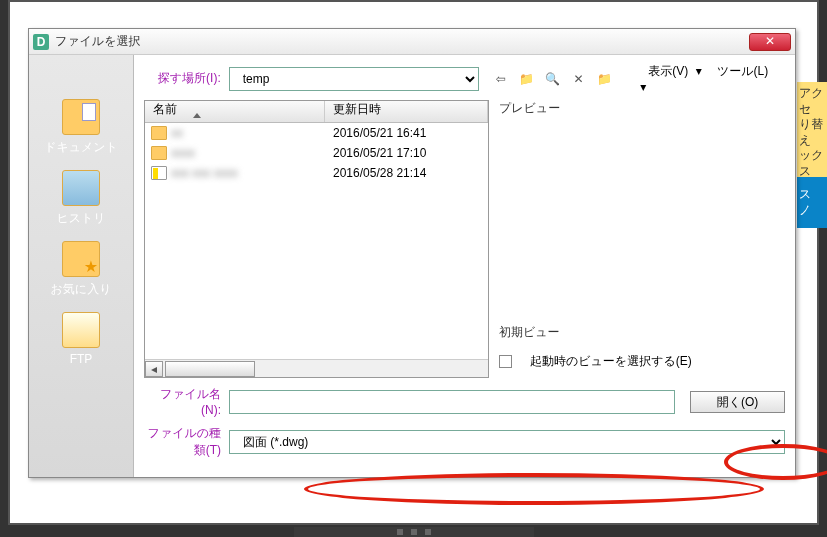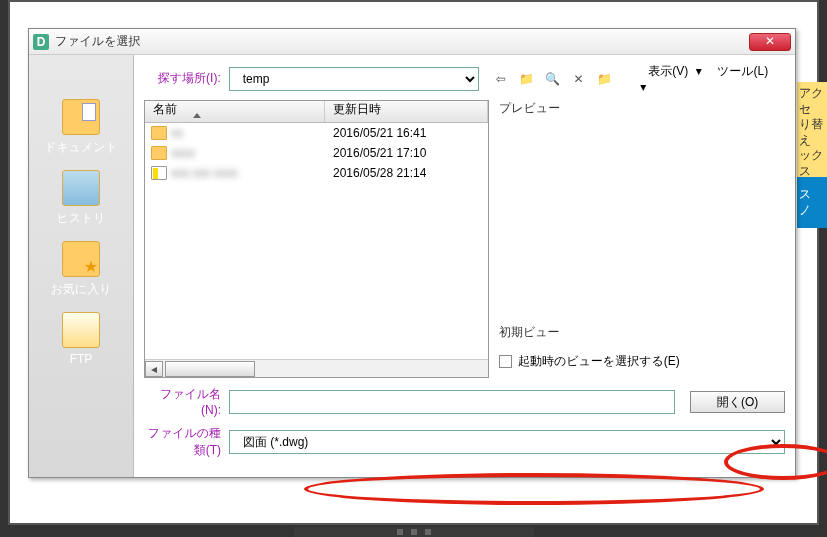--- a/index.html
+++ b/index.html
@@ -47,21 +47,21 @@
 .fic.dwg{background:#fff;border:1px solid #999;position:relative}
 .fic.dwg::before{content:"";position:absolute;left:1px;top:1px;width:5px;height:11px;background:#fd0}
 .blur{filter:blur(3px);color:#888}
 .hscroll{height:18px;border-top:1px solid #ccc;background:#f0f0f0;display:flex;align-items:center}
 .hscroll .btn{width:18px;height:16px;border:1px solid #999;background:linear-gradient(#fff,#ddd);text-align:center;line-height:14px;color:#555}
 .hscroll .thumb{width:90px;height:16px;border:1px solid #999;background:linear-gradient(#fff,#ddd);margin-left:2px}
 .preview{width:290px;display:flex;flex-direction:column}
 .pv{border:0;padding-left:4px;color:#333;margin-bottom:4px}
 .pvbox{flex:1;border:0}
 .initv{margin-top:14px}
-.chkrow{display:flex;align-items:center;gap:6px;padding:8px 4px}
+.chkrow{display:flex;align-items:center;gap:18px;padding:8px 4px}
 .chk{width:13px;height:13px;border:1px solid #888;background:#fff}
 .btns{width:100px;display:flex;flex-direction:column;gap:8px;align-items:flex-end;margin-left:10px}
 .btn2{width:95px;height:22px;border:1px solid #888;background:linear-gradient(#fdfdfd,#e2e2e2);text-align:center;line-height:20px}
 .bottom .row{margin-bottom:8px}
 .combo{flex:1;position:relative}
 .fname{flex:1}
 .annot{position:absolute;border:4px solid #e02010;border-radius:50%/50%;pointer-events:none}
 .annot.a1{left:695px;top:415px;width:118px;height:36px}
 .annot.a2{left:275px;top:444px;width:460px;height:32px}
 </style>

